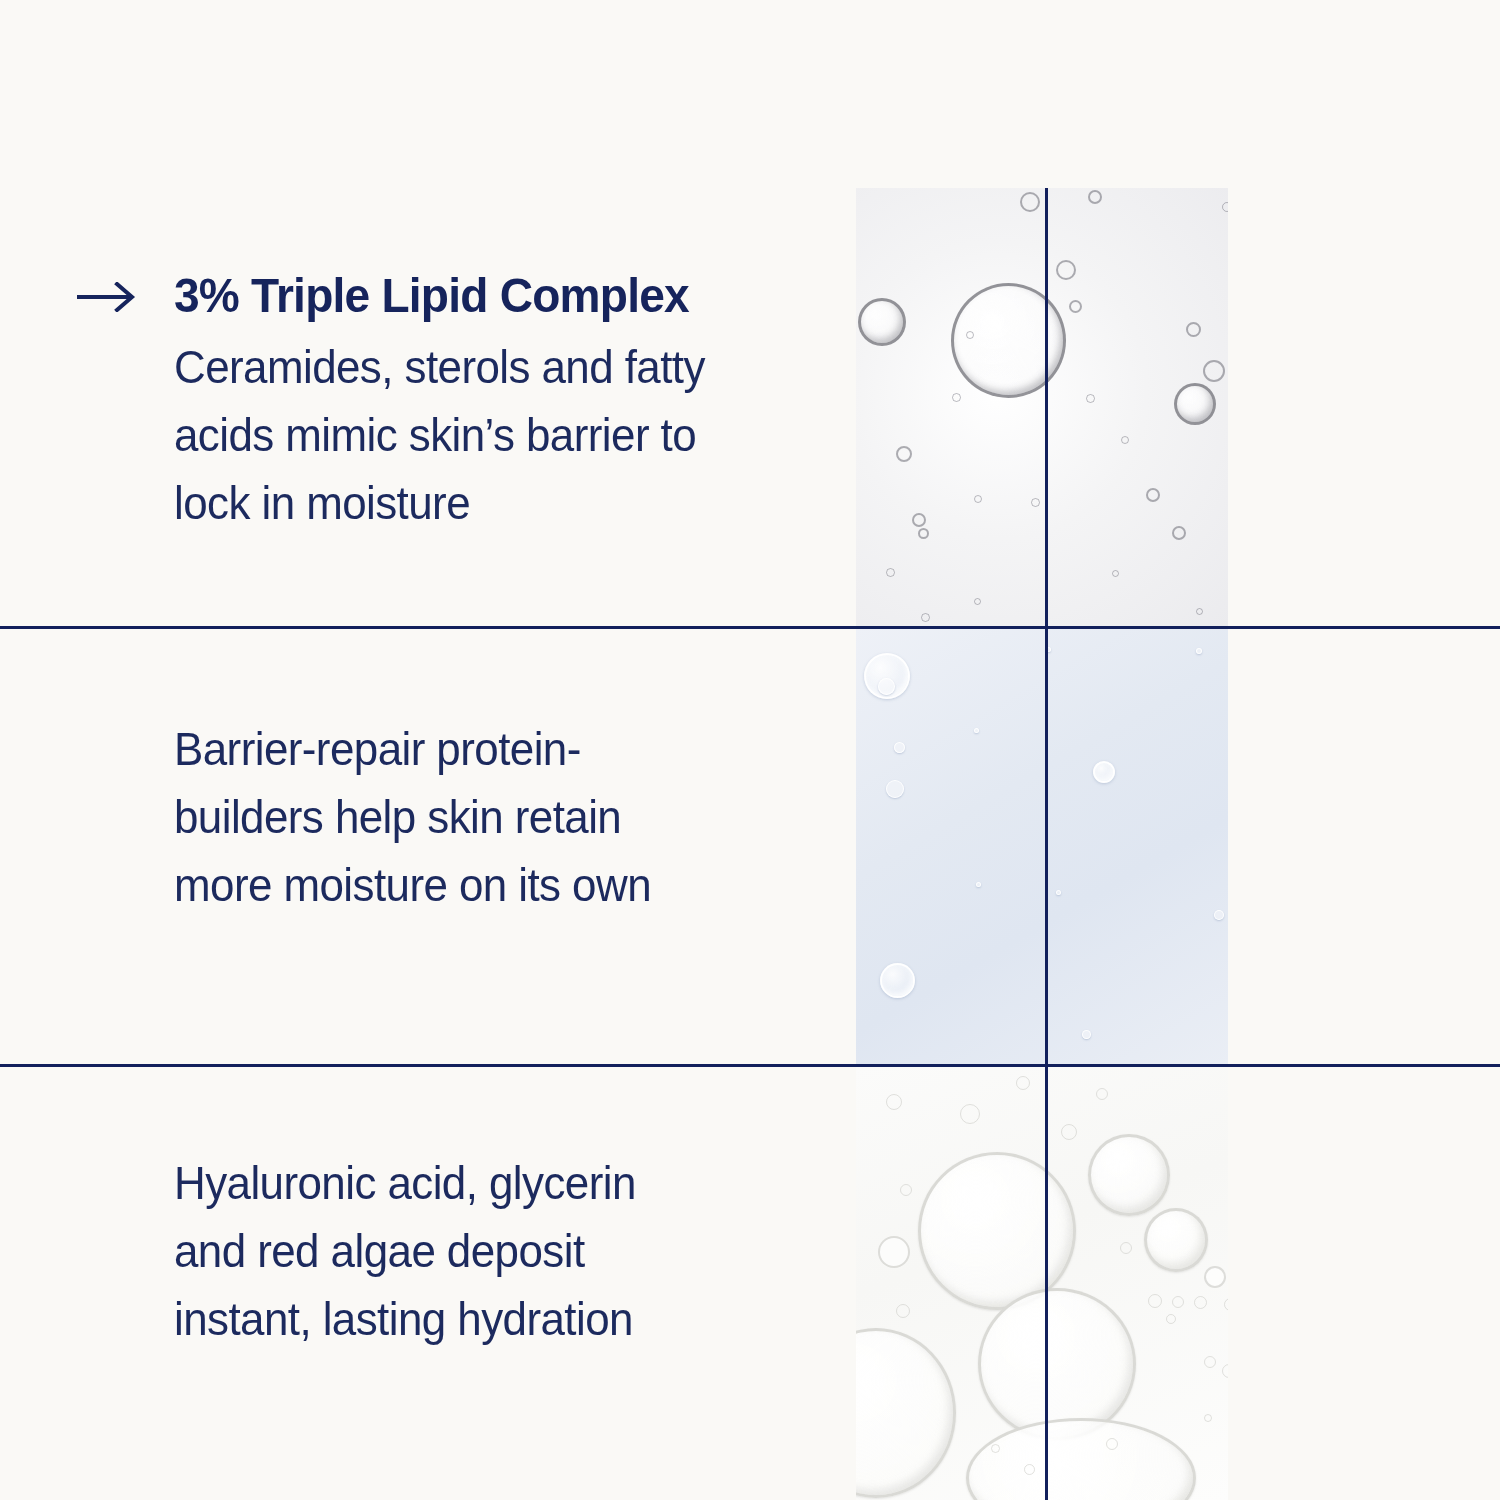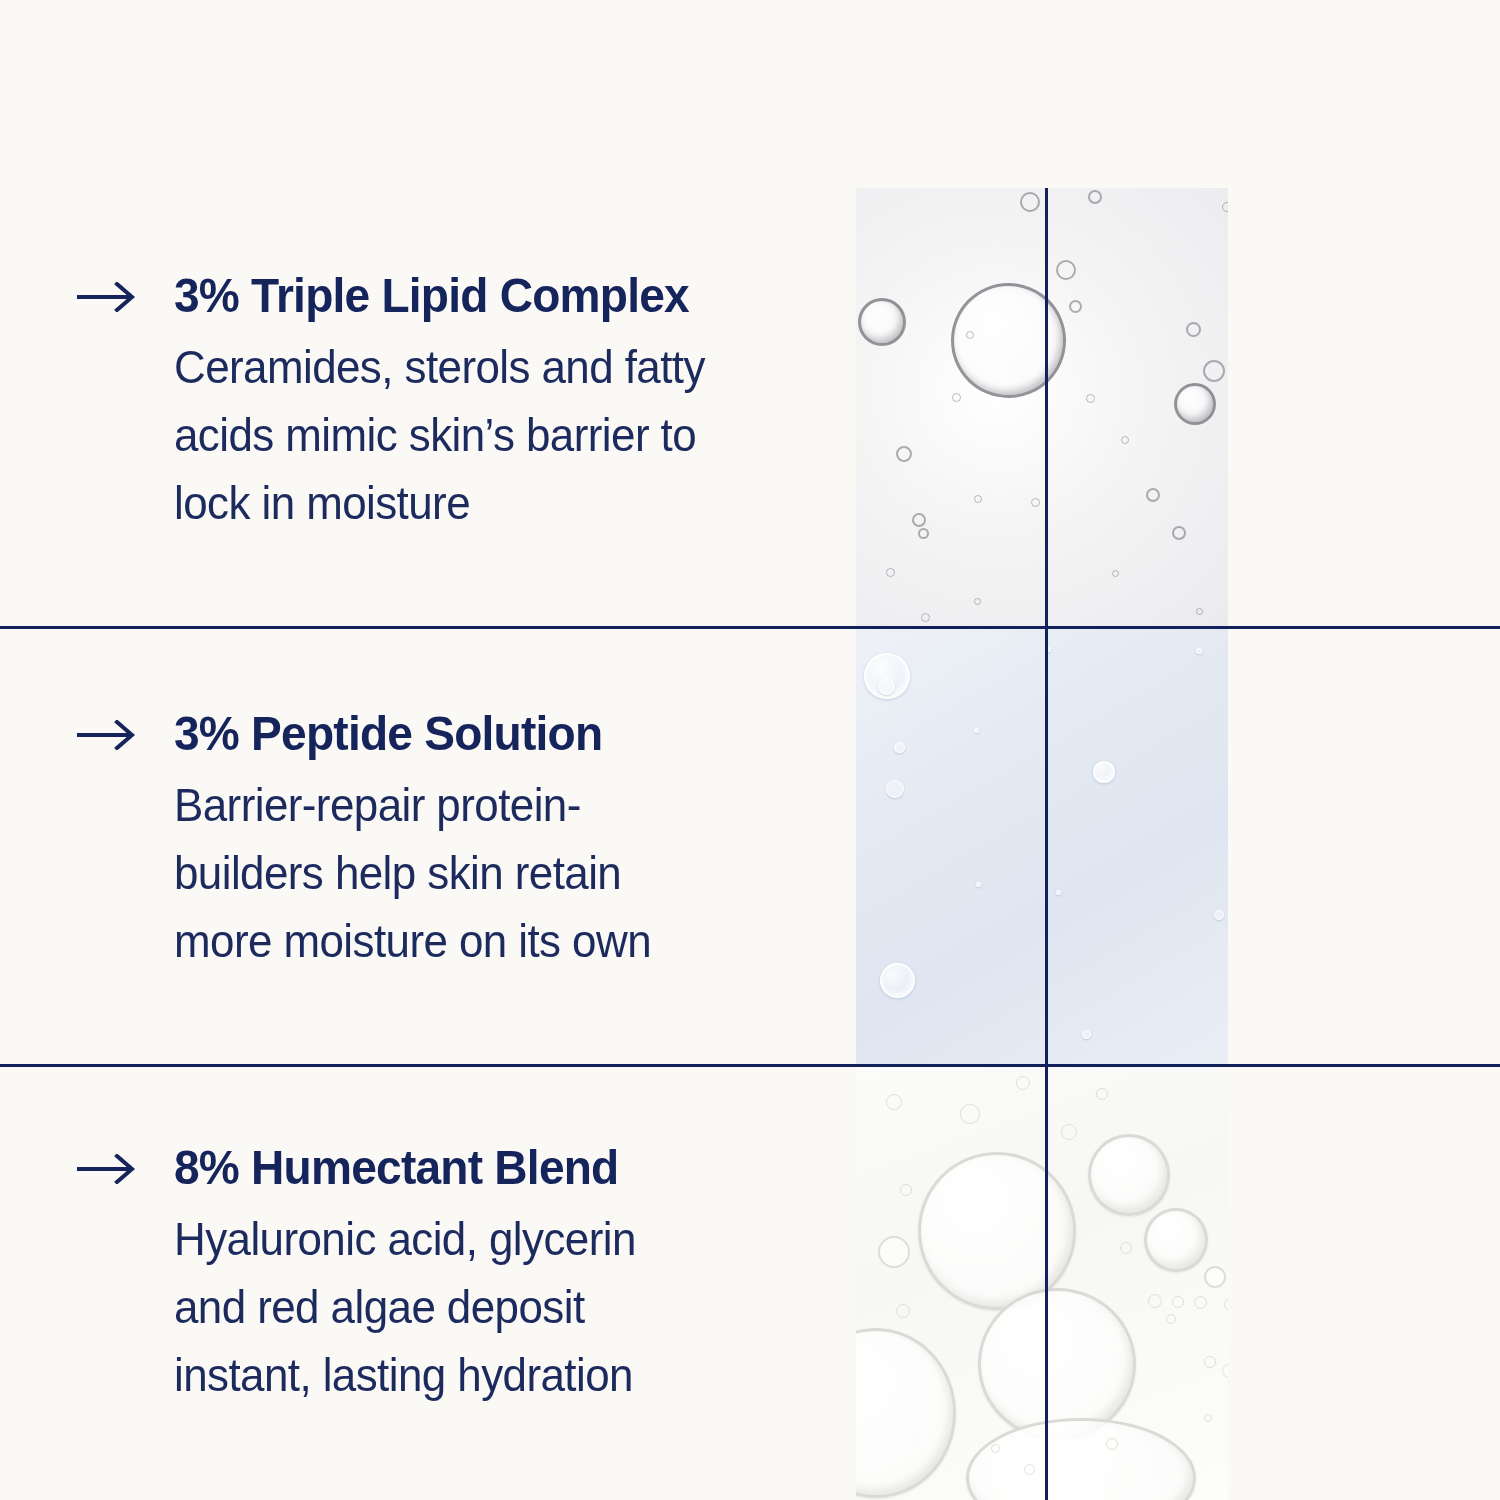--- a/index.html
+++ b/index.html
@@ -239,29 +239,20 @@
         <span class="bub tiny" style="left:425px;top:400px; width:9px;  height:9px;"></span>
         <span class="bub tiny" style="left:65px; top:425px; width:9px;  height:9px;"></span>
         <span class="bub tiny" style="left:118px;top:410px; width:7px;  height:7px;"></span>
         <span class="bub tiny" style="left:340px;top:420px; width:7px;  height:7px;"></span>
       </div>
     </div>
 
     <div class="row row-1">
       <div class="text-cell">
         <div class="item">
-          <div class="item-head">
-            <span class="arrow-icon">
-              <svg width="62" height="30" viewBox="0 0 62 30" aria-hidden="true">
-                <line x1="1" y1="15" x2="55" y2="15" stroke="#16245C" stroke-width="4"></line>
-                <polyline points="41,2 56,15 41,28" fill="none" stroke="#16245C" stroke-width="4" stroke-linecap="square" stroke-linejoin="miter"></polyline>
-              </svg>
-            </span>
-            <span class="item-title">3% Peptide Solution</span>
-          </div>
           <div class="item-desc">
             <span class="ln">Barrier-repair protein-</span>
             <span class="ln">builders help skin retain</span>
             <span class="ln">more moisture on its own</span>
           </div>
         </div>
       </div>
 
       <div class="img-cell pane-b">
         <span class="bub soft" style="left:8px;  top:25px;  width:46px; height:46px;"></span>
@@ -277,29 +268,20 @@
         <span class="bub soft-sm" style="left:190px;top:19px;  width:5px;  height:5px;"></span>
         <span class="bub soft-sm" style="left:118px;top:100px; width:5px;  height:5px;"></span>
         <span class="bub soft-sm" style="left:120px;top:254px; width:5px;  height:5px;"></span>
         <span class="bub soft-sm" style="left:200px;top:262px; width:5px;  height:5px;"></span>
       </div>
     </div>
 
     <div class="row row-2">
       <div class="text-cell">
         <div class="item">
-          <div class="item-head">
-            <span class="arrow-icon">
-              <svg width="62" height="30" viewBox="0 0 62 30" aria-hidden="true">
-                <line x1="1" y1="15" x2="55" y2="15" stroke="#16245C" stroke-width="4"></line>
-                <polyline points="41,2 56,15 41,28" fill="none" stroke="#16245C" stroke-width="4" stroke-linecap="square" stroke-linejoin="miter"></polyline>
-              </svg>
-            </span>
-            <span class="item-title">8% Humectant Blend</span>
-          </div>
           <div class="item-desc">
             <span class="ln">Hyaluronic acid, glycerin</span>
             <span class="ln">and red algae deposit</span>
             <span class="ln">instant, lasting hydration</span>
           </div>
         </div>
       </div>
 
       <div class="img-cell pane-c">
         <span class="bub clear" style="left:62px; top:86px;  width:158px; height:158px;"></span>

